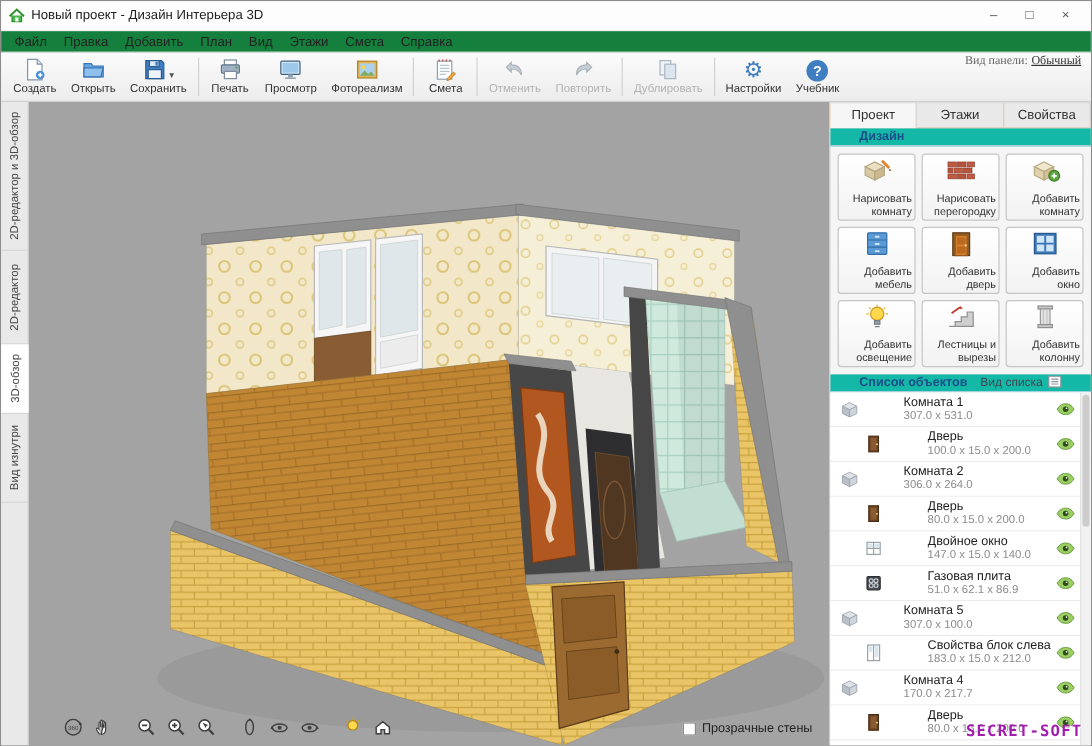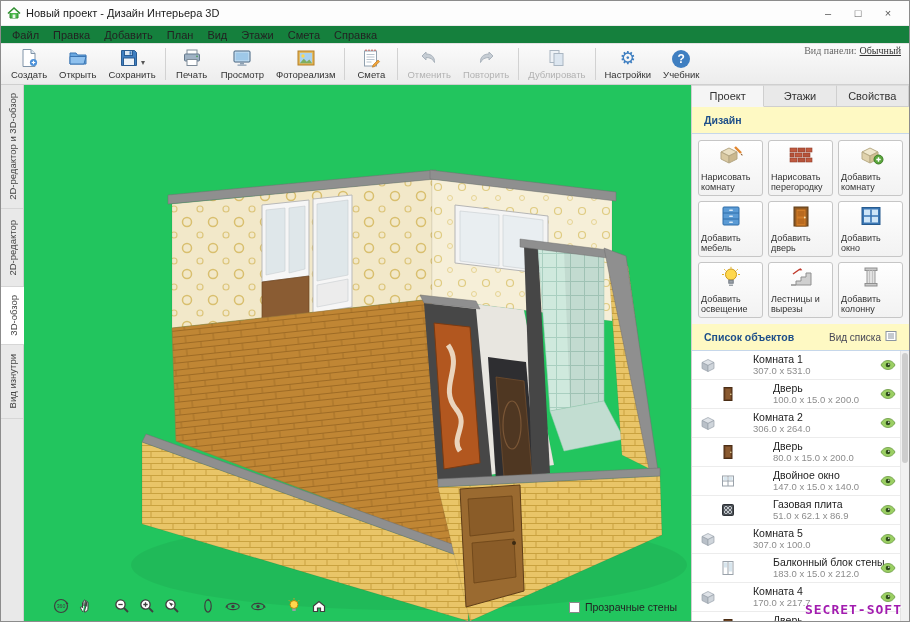--- a/index.html
+++ b/index.html
@@ -48,52 +48,52 @@
   .side-tabs { width:23px; background:#e9e9e9; border-right:1px solid #d0d0d0;
     display:flex; flex-direction:column; flex:none; }
   .vtab { display:flex; align-items:center; justify-content:center;
     border-bottom:1px solid #d6d6d6; }
   .vtab span { writing-mode:vertical-rl; transform:rotate(180deg);
     font-size:9.5px; color:#444; white-space:nowrap; }
   .vtab.active { background:#fff; width:24px; margin-right:-1px; }
   .t1{height:124px}.t2{height:78px}.t3{height:58px}.t4{height:74px}
 
   
-  .canvas { flex:1; position:relative; background:#22c55e; overflow:hidden; }
+  .canvas { flex:1; position:relative; background:#a3a3a3; overflow:hidden; }
   .scene { position:absolute; left:0; top:0; }
   .canvas-bottom { position:absolute; left:26px; bottom:5px; display:flex;
     gap:3px; align-items:center; }
   .cb-btn { width:22px; height:20px; display:flex; align-items:center;
     justify-content:center; }
   .cb-gap { width:8px; }
   .transp { position:absolute; right:14px; bottom:8px; display:flex;
     align-items:center; gap:5px; font-size:10.5px; color:#222; }
   .cb-box { width:11px; height:11px; border:1px solid #8a8a8a; background:#fff; }
 
   
   .right-panel { width:218px; border-left:1px solid #cfcfcf; background:#f5f5f5;
     display:flex; flex-direction:column; flex:none; }
   .rp-tabs { height:22px; display:flex; background:#fdba74;
     border-bottom:1px solid #cfcfcf; flex:none; }
   .rp-tab { flex:1; display:flex; align-items:center; justify-content:center;
     font-size:11px; color:#333; background:#e9e9e9; border-right:1px solid #cfcfcf;
     border-top:1px solid #dcdcdc; }
   .rp-tab.active { background:#f5f5f5; border-bottom:1px solid #f5f5f5;
     margin-bottom:-1px; }
-  .section-header { height:27px; background:#fef9c3; color:#1d4e89;
+  .section-header { height:15px; background:#14b8a6; color:#1d4e89;
     font-weight:bold; font-size:10.5px; display:flex; align-items:center;
-    padding:0 12px; flex:none; border-bottom:1px solid #c6d7ea; }
+    padding:0 24px; flex:none; border-bottom:1px solid #c6d7ea; }
   .lv { margin-left:auto; display:flex; align-items:center; gap:4px;
     font-weight:normal; color:#445; font-size:10px; }
   .tools-grid { display:grid; grid-template-columns:repeat(3,1fr); gap:5px;
     padding:6px; flex:none; }
   .tool-btn { background:linear-gradient(#ffffff,#f2f2f2); border:1px solid #c6c6c6;
     border-radius:3px; height:56px; display:flex; flex-direction:column;
     align-items:center; justify-content:center; gap:2px; padding:2px; }
-  .tool-label { font-size:9px; color:#333; text-align:left; line-height:1.15; }
+  .tool-label { font-size:9px; color:#333; text-align:right; line-height:1.15; }
 
   .object-list { flex:1; min-height:0; position:relative; background:#fff;
     overflow:hidden; }
   .obj-row { height:29px; display:flex; align-items:center;
     padding:0 24px 0 8px; border-bottom:1px solid #ececec; position:relative;
     background:#fff;gap:29px; }
   .obj-row.child { padding-left:28px; }
   .obj-icon { width:18px; margin-right:6px; flex:none; display:flex; }
   .obj-text { display:flex; flex-direction:column; line-height:1.12;
     overflow:hidden; }
@@ -713,21 +713,21 @@
         <div class="obj-row child">
           <span class="obj-icon">
               <svg viewBox="0 0 16 16" width="16" height="16">
                 <rect x="3" y="1.5" width="10" height="13" fill="#fff" stroke="#9aa2aa"></rect>
                 <path d="M8 1.5v13" stroke="#9aa2aa"></path>
                 <rect x="4" y="2.5" width="3" height="5" fill="#d8e6ee"></rect>
                 <rect x="9" y="2.5" width="3" height="9" fill="#d8e6ee"></rect>
               </svg>
             </span>
           <span class="obj-text">
-            <span class="obj-name">Балконный блок стены</span>
+            <span class="obj-name">Свойства блок слева</span>
             <span class="obj-dims">183.0 x 15.0 x 212.0</span>
           </span>
           <span class="obj-eye">
               <svg viewBox="0 0 16 11" width="16" height="11">
                 <path d="M1 5.5C3 2 5.5 1 8 1s5 1 7 4.5C13 9 10.5 10 8 10S3 9 1 5.5z" fill="#9bcf63" stroke="#64953c" stroke-width=".8"></path>
                 <circle cx="8" cy="5.5" r="2.3" fill="#2f4d1c"></circle>
                 <circle cx="8.8" cy="4.7" r=".7" fill="#fff"></circle>
               </svg>
             </span>
         </div>

